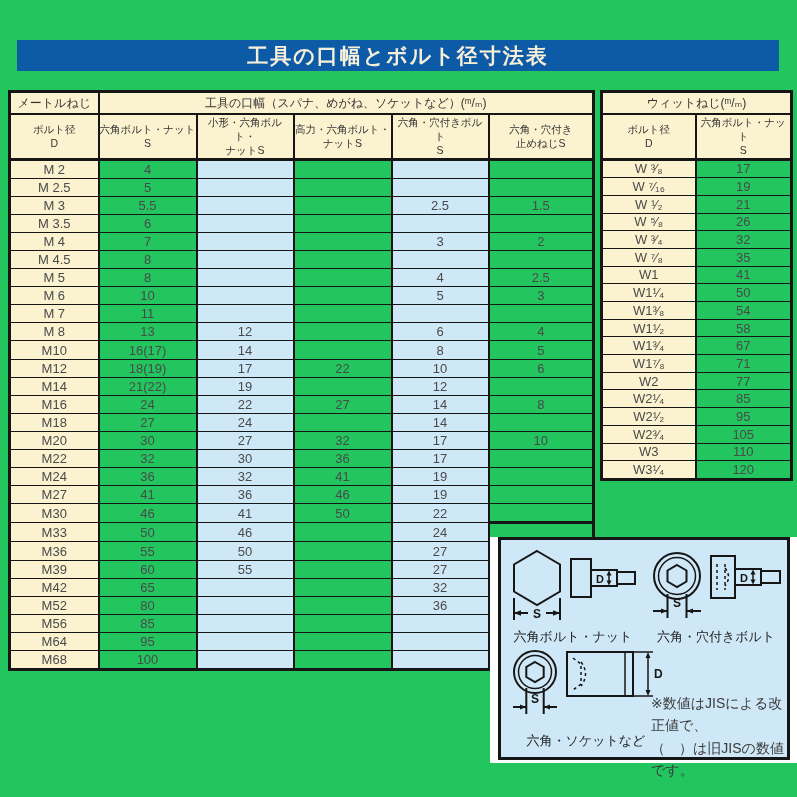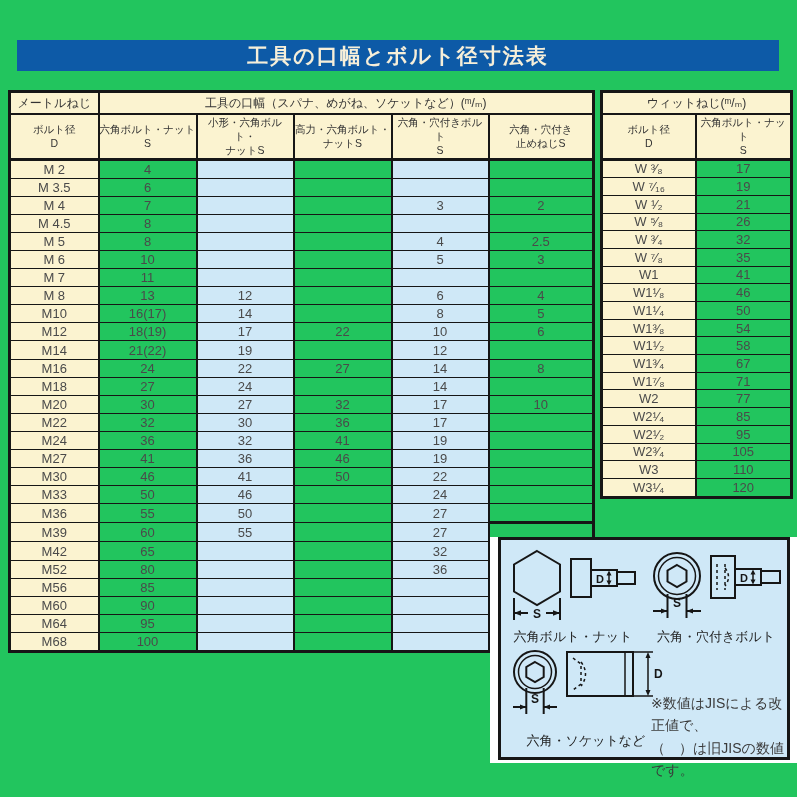--- a/index.html
+++ b/index.html
@@ -91,20 +91,36 @@
     <tbody>
         <tr>
           <td class="c0">M 2</td>
           <td class="c1">4</td>
           <td class="c2"></td>
           <td class="c3"></td>
           <td class="c4"></td>
           <td class="c5"></td>
         </tr>
         <tr>
+          <td class="c0">M 2.5</td>
+          <td class="c1">5</td>
+          <td class="c2"></td>
+          <td class="c3"></td>
+          <td class="c4"></td>
+          <td class="c5"></td>
+        </tr>
+        <tr>
+          <td class="c0">M 3</td>
+          <td class="c1">5.5</td>
+          <td class="c2"></td>
+          <td class="c3"></td>
+          <td class="c4">2.5</td>
+          <td class="c5">1.5</td>
+        </tr>
+        <tr>
           <td class="c0">M 3.5</td>
           <td class="c1">6</td>
           <td class="c2"></td>
           <td class="c3"></td>
           <td class="c4"></td>
           <td class="c5"></td>
         </tr>
         <tr>
           <td class="c0">M 4</td>
           <td class="c1">7</td>
@@ -269,28 +285,20 @@
           <td class="c0">M52</td>
           <td class="c1">80</td>
           <td class="c2"></td>
           <td class="c3"></td>
           <td class="c4">36</td>
           <td class="c5"></td>
         </tr>
         <tr>
           <td class="c0">M56</td>
           <td class="c1">85</td>
-          <td class="c2"></td>
-          <td class="c3"></td>
-          <td class="c4"></td>
-          <td class="c5"></td>
-        </tr>
-        <tr>
-          <td class="c0">M60</td>
-          <td class="c1">90</td>
           <td class="c2"></td>
           <td class="c3"></td>
           <td class="c4"></td>
           <td class="c5"></td>
         </tr>
         <tr>
           <td class="c0">M64</td>
           <td class="c1">95</td>
           <td class="c2"></td>
           <td class="c3"></td>
@@ -345,24 +353,20 @@
           <td class="c0">W ³⁄₄</td>
           <td class="w1">32</td>
         </tr>
         <tr>
           <td class="c0">W ⁷⁄₈</td>
           <td class="w1">35</td>
         </tr>
         <tr>
           <td class="c0">W1</td>
           <td class="w1">41</td>
-        </tr>
-        <tr>
-          <td class="c0">W1¹⁄₈</td>
-          <td class="w1">46</td>
         </tr>
         <tr>
           <td class="c0">W1¹⁄₄</td>
           <td class="w1">50</td>
         </tr>
         <tr>
           <td class="c0">W1³⁄₈</td>
           <td class="w1">54</td>
         </tr>
         <tr>

